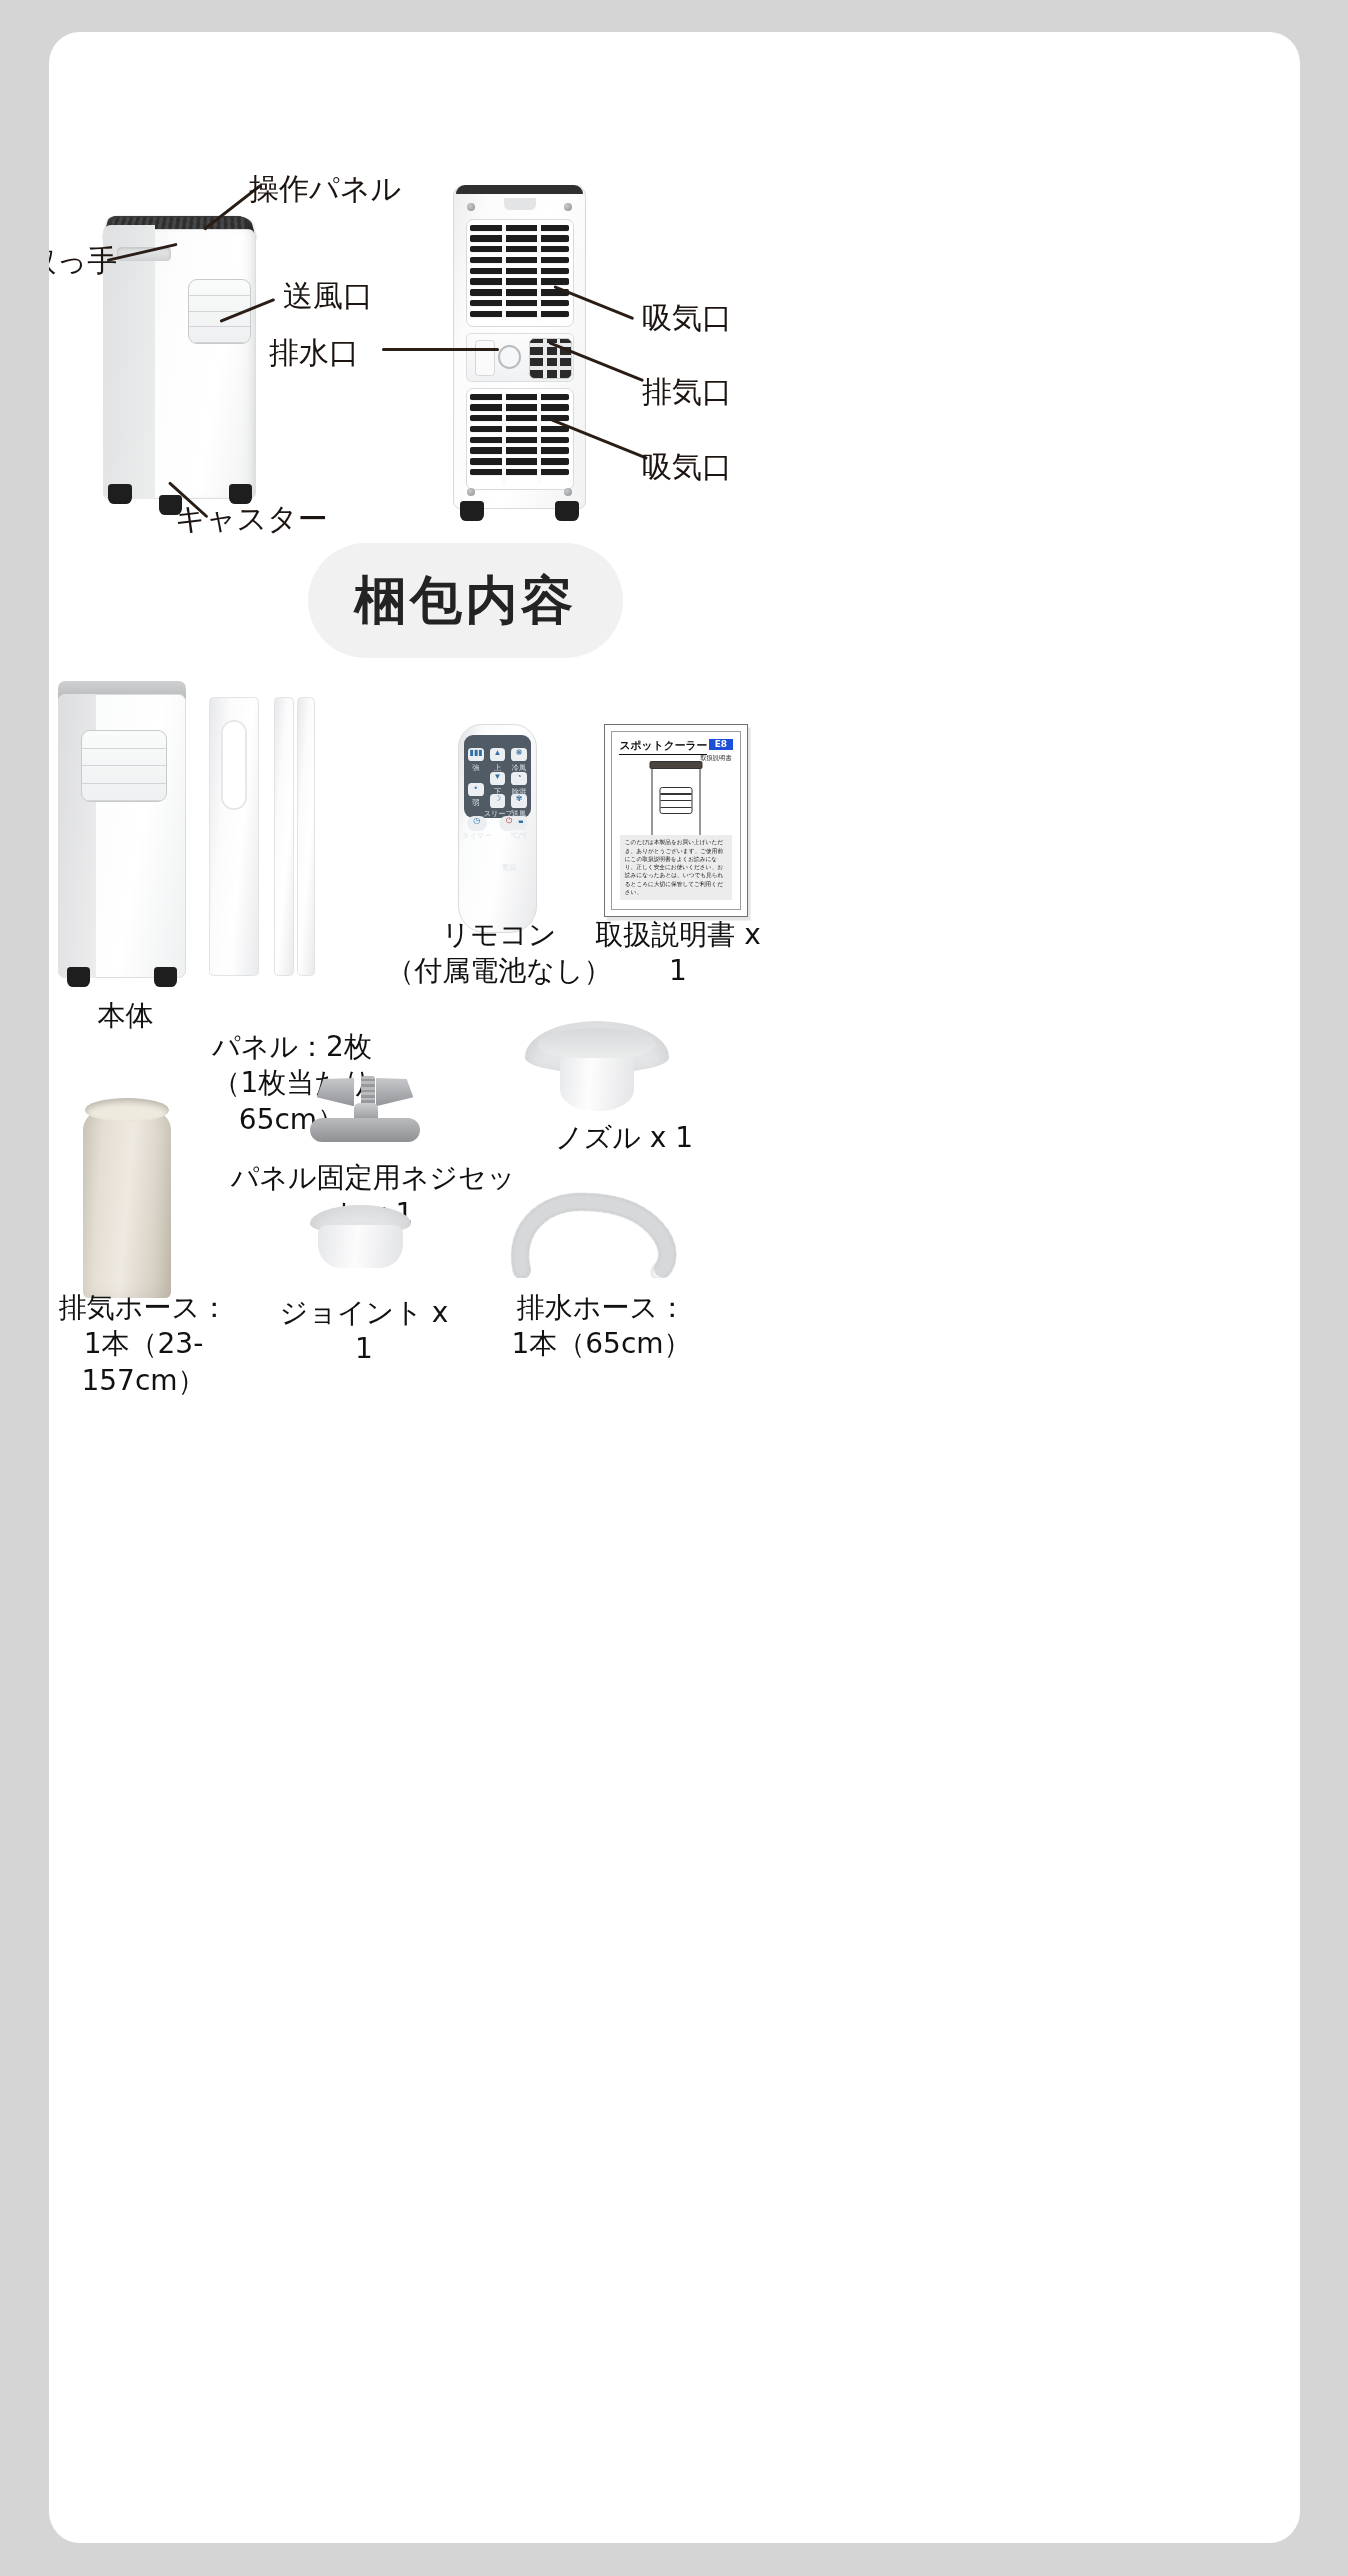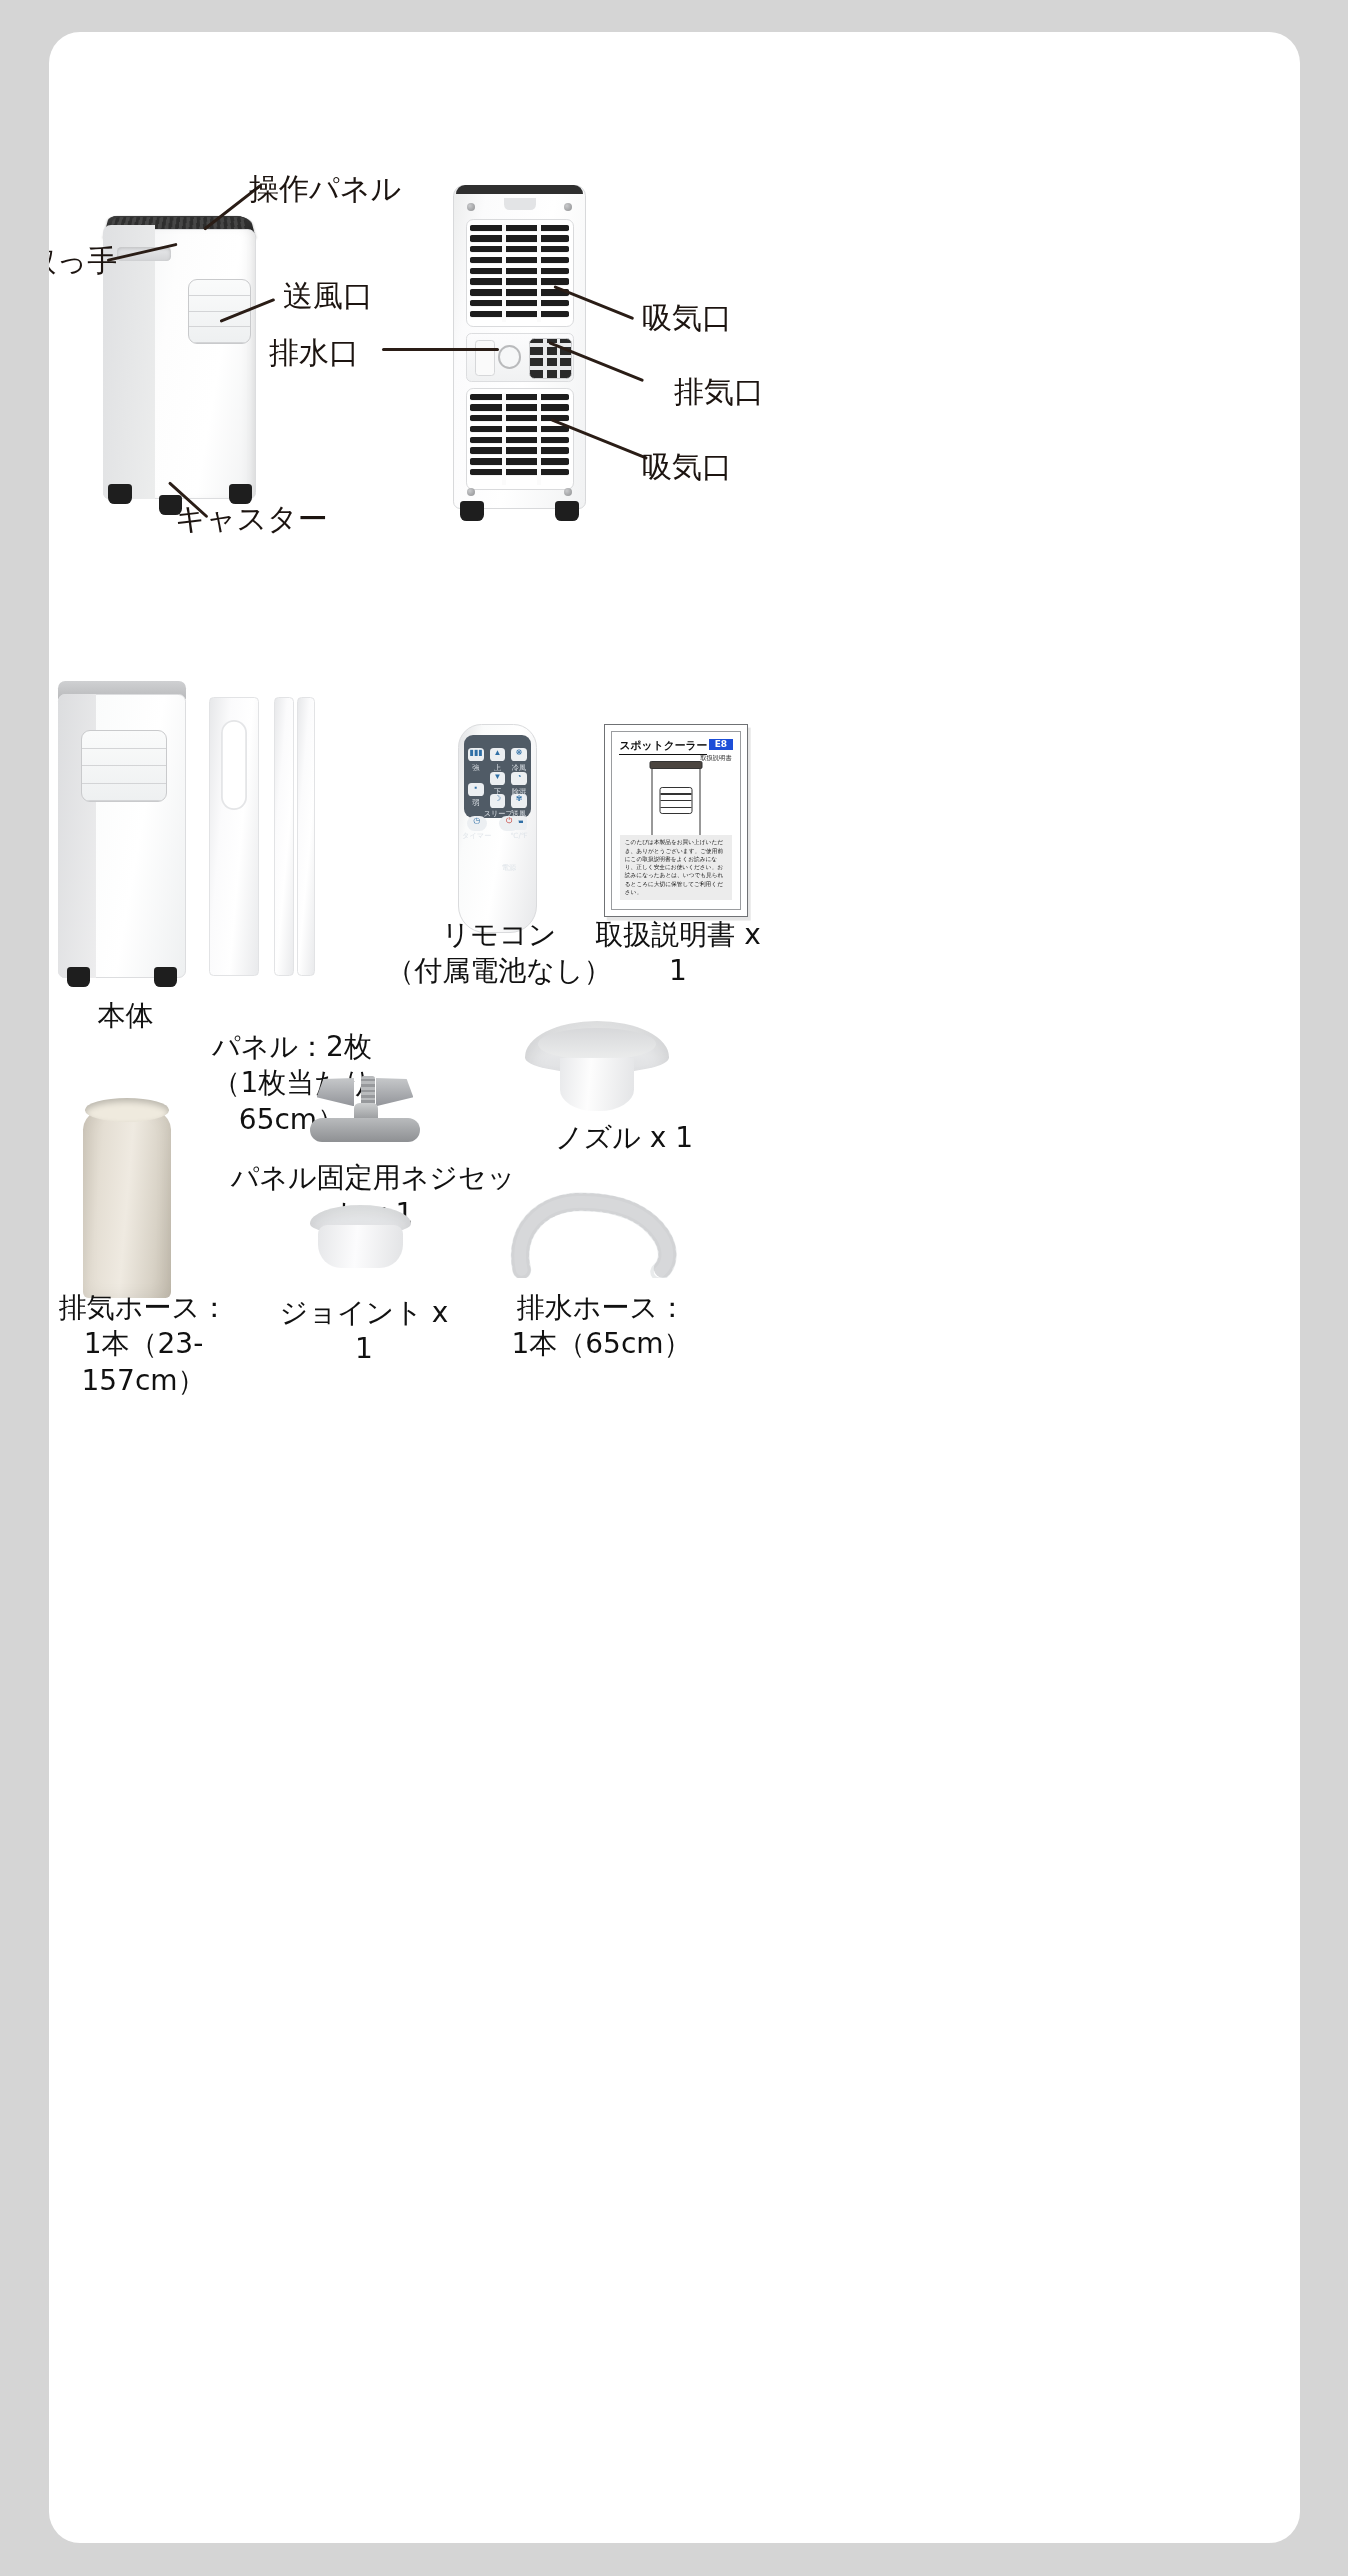--- a/index.html
+++ b/index.html
@@ -437,25 +437,28 @@
     <div class="caster" style="right:7.2px; top:316px;"></div>
   </div>
 
   <div class="leader" style="left:505px; top:253px; width:86px; transform:rotate(22deg);"></div>
   <span class="lbl" style="left:593px; top:266px;">吸気口</span>
 
   <div class="leader" style="left:333px; top:316px; width:117px;"></div>
   <span class="lbl" style="left:220px; top:301px;">排水口</span>
 
   <div class="leader" style="left:500px; top:309px; width:102px; transform:rotate(22deg);"></div>
-  <span class="lbl" style="left:593px; top:340px;margin-left:32px;">排気口</span>
+  <span class="lbl" style="left:593px; top:340px;">排気口</span>
 
   <div class="leader" style="left:502px; top:386px; width:104px; transform:rotate(22deg);"></div>
   <span class="lbl" style="left:593px; top:415px;">吸気口</span>
 
+  <div class="pill" style="left:259px; top:511px; width:315px; height:115px;">
+    <span class="pill-text" style="font-size:52px;">梱包内容</span>
+  </div>
 
   <div class="unit-sm" style="left:9px; top:649px; width:128px; height:297px;">
     <div class="top"></div>
     <div class="bd"></div>
     <div class="sd"></div>
     <div class="fv-vent" style="left:23.4px; top:49px; width:86px; height:72px;">
       <i></i>
         <i></i>
         <i></i>
         <i></i>

